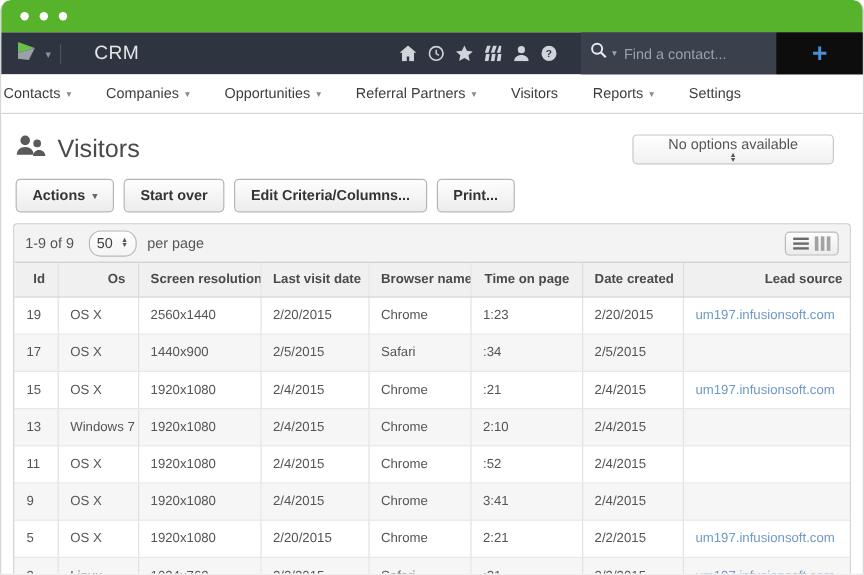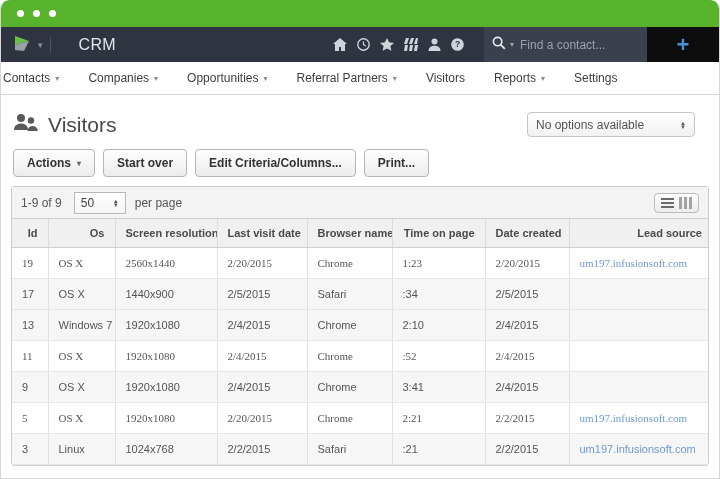--- a/index.html
+++ b/index.html
@@ -33,54 +33,54 @@
   .menu-item { display:flex; align-items:center; font-size:12px; color:#3d3d3d; margin-right:29px; cursor:default; white-space:nowrap; }
   .menu-item .caret { color:#8a8a8a; font-size:8px; margin-left:5px; }
 
   
   .heading-row { display:flex; align-items:center; padding:17px 12px 0 12px; }
   .heading-left { display:flex; align-items:center; gap:9px; }
   .page-title { font-size:21px; color:#4a4a4a; font-weight:400; }
   .heading-spacer { flex:1; }
   .select-box { display:flex; align-items:center; justify-content:space-between; width:168px; height:25px;
                 border:1px solid #c6c6c6; border-radius:4px; background:linear-gradient(#ffffff,#f1f1f1);
-                font-size:12px; color:#555; padding:0 8px; margin-right:12px; }
+                font-size:12px; color:#555; padding:0 8px; margin-right:12px;flex-direction:column; }
   .updown { display:flex; flex-direction:column; line-height:4px; font-size:6px; color:#555; }
 
   
   .btn-row { display:flex; gap:8px; padding:12px 12px 0 12px; }
   .btn { display:inline-flex; align-items:center; font-size:12px; font-weight:bold; color:#333;
          background:linear-gradient(#fefefe,#ececec); border:1px solid #b5b5b5; border-radius:4px;
          padding:6px 13px; white-space:nowrap;text-align:right; }
   .btn .caret { font-size:8px; color:#666; margin-left:6px; }
 
   
   .list-panel { margin:9px 10px 0 10px; border:1px solid #cccccc; border-radius:3px; overflow:hidden; background:#fff; }
   .list-toolbar { height:32px; background:#f3f3f3; border-bottom:1px solid #cccccc; display:flex; align-items:center; padding:0 9px; }
   .range-text { font-size:12px; color:#555; margin-right:12px; }
-  .pagesize-select { display:flex; align-items:center; justify-content:space-between; width:52px; height:22px;
-                     background:linear-gradient(#ffffff,#f4f4f4); border:1px solid #b9b9b9; border-radius:0;
+  .pagesize-select { display:flex; align-items:center; justify-content:space-between; width:40px; height:22px;
+                     background:linear-gradient(#ffffff,#f4f4f4); border:1px solid #b9b9b9; border-radius:10px;
                      font-size:12px; color:#444; padding:0 6px; margin-right:9px; }
   .perpage { font-size:12px; color:#555; }
   .toolbar-spacer { flex:1; }
   .view-toggle { display:flex; align-items:center; border:1px solid #bbb; border-radius:4px;
                  background:linear-gradient(#fdfdfd,#ececec); padding:3px 6px; gap:5px; }
   .lines-icon { display:flex; flex-direction:column; gap:2px; }
   .lines-icon i { display:block; width:13px; height:2px; background:#6a6a6a; }
   .cols-icon { display:flex; gap:2px; }
   .cols-icon i { display:block; width:3px; height:12px; background:#a2a2a2; }
 
   table { width:100%; border-collapse:collapse; table-layout:fixed; }
   th { font-size:11px; font-weight:bold; color:#4a4a4a; text-align:right; background:#f0f0f0;
        padding:8px 10px; border-right:1px solid #dcdcdc; border-bottom:1px solid #cfcfcf; white-space:nowrap; overflow:hidden; }
   th:last-child, td:last-child { border-right:none; }
   td { font-size:11px; color:#555; padding:9px 10px; border-right:1px solid #e2e2e2; border-bottom:1px solid #e7e7e7;
        white-space:nowrap; overflow:hidden; }
   tr.even td { background:#f6f6f6; }
-  tr.odd td { background:#ffffff;font-family:Liberation Serif, serif; }
+  tr.odd td { background:#ffffff; }
   td a { color:#6f99c7; text-decoration:none; }
 </style>
 </head>
 <body>
 
 <div class="window">
 
   <div class="titlebar">
     <span class="dot"></span>
     <span class="dot"></span>
@@ -284,20 +284,30 @@
           <tr class="even">
             <td>17</td>
             <td>OS X</td>
             <td>1440x900</td>
             <td>2/5/2015</td>
             <td>Safari</td>
             <td>:34</td>
             <td>2/5/2015</td>
             <td></td>
           </tr>
+          <tr class="odd">
+            <td>15</td>
+            <td>OS X</td>
+            <td>1920x1080</td>
+            <td>2/4/2015</td>
+            <td>Chrome</td>
+            <td>:21</td>
+            <td>2/4/2015</td>
+            <td><a href="#">um197.infusionsoft.com</a></td>
+          </tr>
           <tr class="even">
             <td>13</td>
             <td>Windows 7</td>
             <td>1920x1080</td>
             <td>2/4/2015</td>
             <td>Chrome</td>
             <td>2:10</td>
             <td>2/4/2015</td>
             <td></td>
           </tr>

